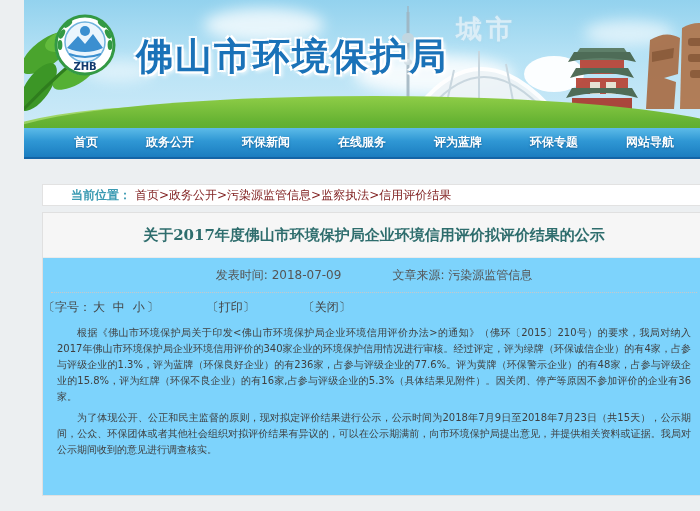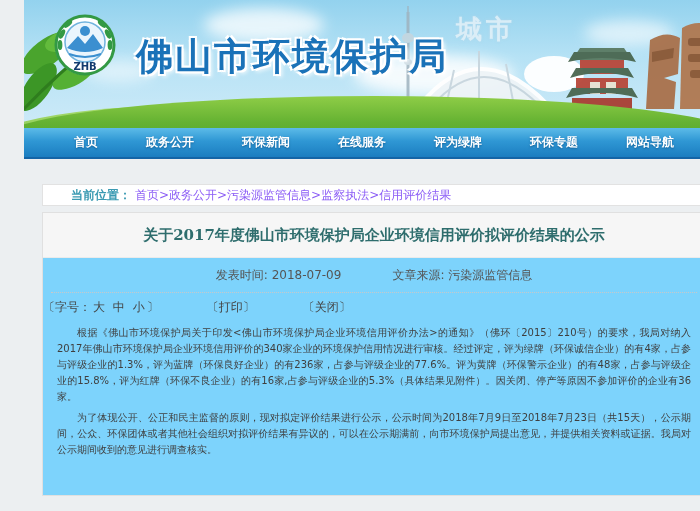--- a/index.html
+++ b/index.html
@@ -59,21 +59,21 @@
     text-shadow:0 1px 2px rgba(0,60,110,.55); white-space:nowrap;
   }
 
   
   .breadcrumb {
     margin:25px 18px 0; height:22px; background:#ffffff;
     border:1px solid #e2e2e2; display:flex; align-items:center;
     padding:0 28px; font-size:12px;
   }
   .breadcrumb .loc { color:#3a9ab2; font-weight:bold; margin-right:4px; }
-  .breadcrumb .path { color:#8b5cf6; cursor:pointer; }
+  .breadcrumb .path { color:#7f1d1d; cursor:pointer; }
 
   
   .content {
     margin:6px 18px 0; height:284px; background:#7dd3fc;
     border:1px solid #e0e0e0; overflow:hidden;
   }
   .title-band {
     background:#f6f6f6; border-bottom:1px solid #ebebeb;
     text-align:center; padding:13px 10px 12px;
   }
@@ -184,21 +184,21 @@
     </svg>
 
     <div class="site-title">佛山市环境保护局</div>
   </div>
 
   <div class="nav">
     <div class="nav-item">首页</div>
     <div class="nav-item">政务公开</div>
     <div class="nav-item">环保新闻</div>
     <div class="nav-item">在线服务</div>
-    <div class="nav-item">评为绿牌</div>
+    <div class="nav-item">评为蓝牌</div>
     <div class="nav-item">环保专题</div>
     <div class="nav-item">网站导航</div>
   </div>
 
   <div class="breadcrumb">
     <span class="loc">当前位置：</span>
     <span class="path">首页&gt;政务公开&gt;污染源监管信息&gt;监察执法&gt;信用评价结果</span>
   </div>
 
   <div class="content">

